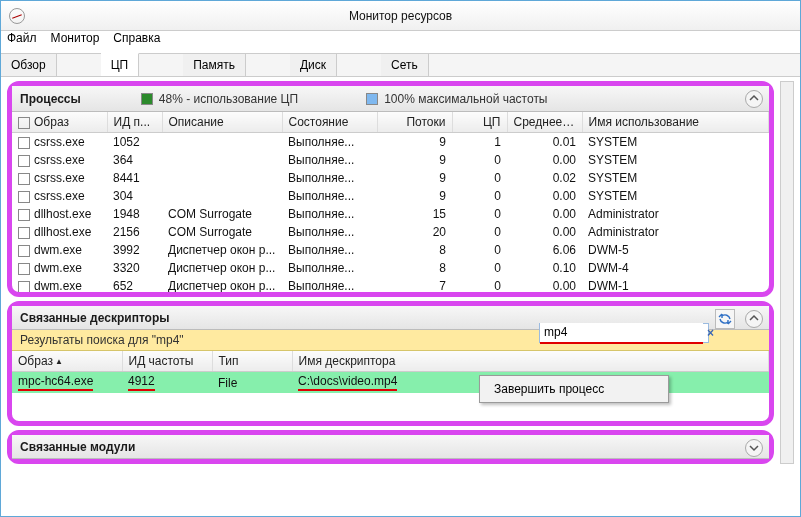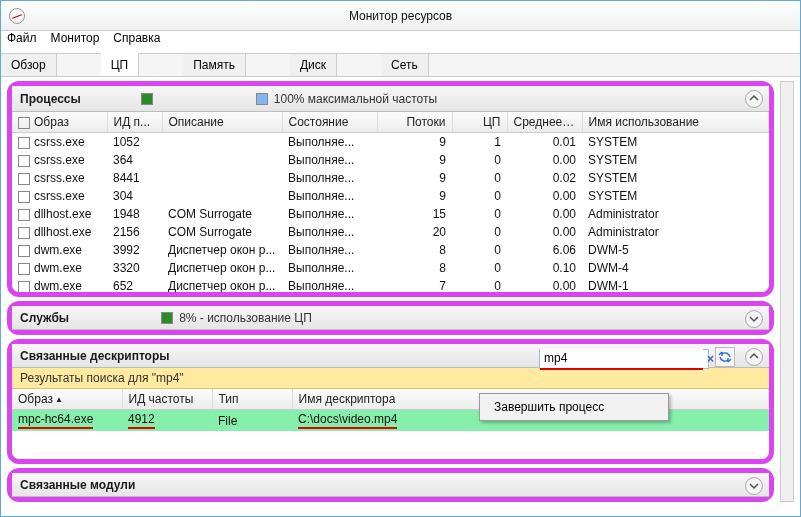--- a/index.html
+++ b/index.html
@@ -25,28 +25,28 @@
 .sq.blue { background: #7fb8ef; }
 .legend .txt { color: #333; }
 .chevron { position: absolute; right: 6px; top: 4px; width: 18px; height: 18px; border: 1px solid #aaa; border-radius: 50%; background: #f5f5f5; display: flex; align-items: center; justify-content: center; cursor: pointer; }
 .chevron svg { width: 10px; height: 10px; }
 .proc-body { max-height: 180px; overflow: hidden; }
 table { width: 100%; border-collapse: collapse; table-layout: fixed; }
 th { background: linear-gradient(#fcfcfc,#ececec); text-align: left; font-weight: normal; padding: 3px 6px; border-right: 1px solid #ddd; border-bottom: 1px solid #ccc; color: #222; overflow: hidden; white-space: nowrap; text-overflow: ellipsis; }
 td { padding: 2px 6px; white-space: nowrap; overflow: hidden; text-overflow: ellipsis; color: #111; }
 .ck { width: 12px; height: 12px; border: 1px solid #888; display: inline-block; vertical-align: middle; margin-right: 4px; }
 .num { text-align: right; }
-.search-wrap { position: absolute; right: 60px; top: 5px; display: flex; align-items: center; border: 1px solid #9bbbe0; background: #fff; height: 20px; width: 170px; }
+.search-wrap { position: absolute; right: 60px; top: 17px; display: flex; align-items: center; border: 1px solid #9bbbe0; background: #fff; height: 20px; width: 170px; }
 .search-wrap input { border: none; outline: none; height: 18px; flex: 1; padding: 0 4px; font-size: 12px; }
 .redline { border-bottom: 2px solid #e00000; padding-bottom: 1px; display: inline-block; }
 .clear-x { color: #3a66b4; font-weight: bold; padding: 0 4px; cursor: pointer; }
 .refresh { position: absolute; right: 34px; top: 3px; width: 20px; height: 20px; border: 1px solid #bbb; background: #f6f6f6; display: flex; align-items: center; justify-content: center; cursor: pointer; }
 .result-bar { background: #ffeaa0; border-bottom: 1px solid #d6c56a; padding: 3px 8px; color: #333; }
 .handles-body tr.selected { background: #86efac; }
-.context-menu { position: absolute; left: 467px; top: 4px; width: 190px; background: #f2f2f2; border: 1px solid #9a9a9a; box-shadow: 2px 2px 3px rgba(0,0,0,0.25); z-index: 10; }
+.context-menu { position: absolute; left: 467px; top: 24px; width: 190px; background: #f2f2f2; border: 1px solid #9a9a9a; box-shadow: 2px 2px 3px rgba(0,0,0,0.25); z-index: 10; }
 .context-item { padding: 6px 14px; color: #000; cursor: default; }
 .panel-header.small { height: 24px; }
 .sort-arrow { font-size: 8px; margin-left: 2px; vertical-align: middle; }
 .svc .legend { margin-left: 92px; }
 </style>
 </head>
 <body>
 
 <div class="titlebar">
   <div class="sys-icon"></div>
@@ -68,22 +68,23 @@
 </div>
 
 <div class="content">
   <div class="left">
 
     <div class="panel">
       <div class="panel-header">
         <span class="panel-title">Процессы</span>
         <span class="legend">
           <span class="sq green"></span>
-        </span>
-        <span class="legend" style="margin-left:103px">
+          <span class="txt">48% - использование ЦП</span>
+        </span>
+        <span class="legend" style="margin-left:68px">
           <span class="sq blue"></span>
           <span class="txt">100% максимальной частоты</span>
         </span>
         <span class="chevron">
           <svg viewBox="0 0 10 10">
               <path d="M1 6 L5 2 L9 6" fill="none" stroke="#555" stroke-width="1.5"></path>
             </svg>
         </span>
       </div>
       <div class="proc-body">
@@ -199,34 +200,20 @@
                 <td class="num">7</td>
                 <td class="num">0</td>
                 <td class="num">0.00</td>
                 <td>DWM-1</td>
               </tr>
             </tbody>
         </table>
       </div>
     </div>
 
-    <div class="panel svc">
-      <div class="panel-header small">
-        <span class="panel-title">Службы</span>
-        <span class="legend">
-          <span class="sq green"></span>
-          <span class="txt">8% - использование ЦП</span>
-        </span>
-        <span class="chevron">
-          <svg viewBox="0 0 10 10">
-              <path d="M1 3 L5 7 L9 3" fill="none" stroke="#555" stroke-width="1.5"></path>
-            </svg>
-        </span>
-      </div>
-    </div>
 
     <div class="panel" style="position:relative">
       <div class="panel-header small">
         <span class="panel-title">Связанные дескрипторы</span>
         <div class="search-wrap">
           <span class="redline" style="flex:1;display:flex;align-items:center;">
             <input value="mp4" style="">
           </span>
           <span class="clear-x">×</span>
         </div>

